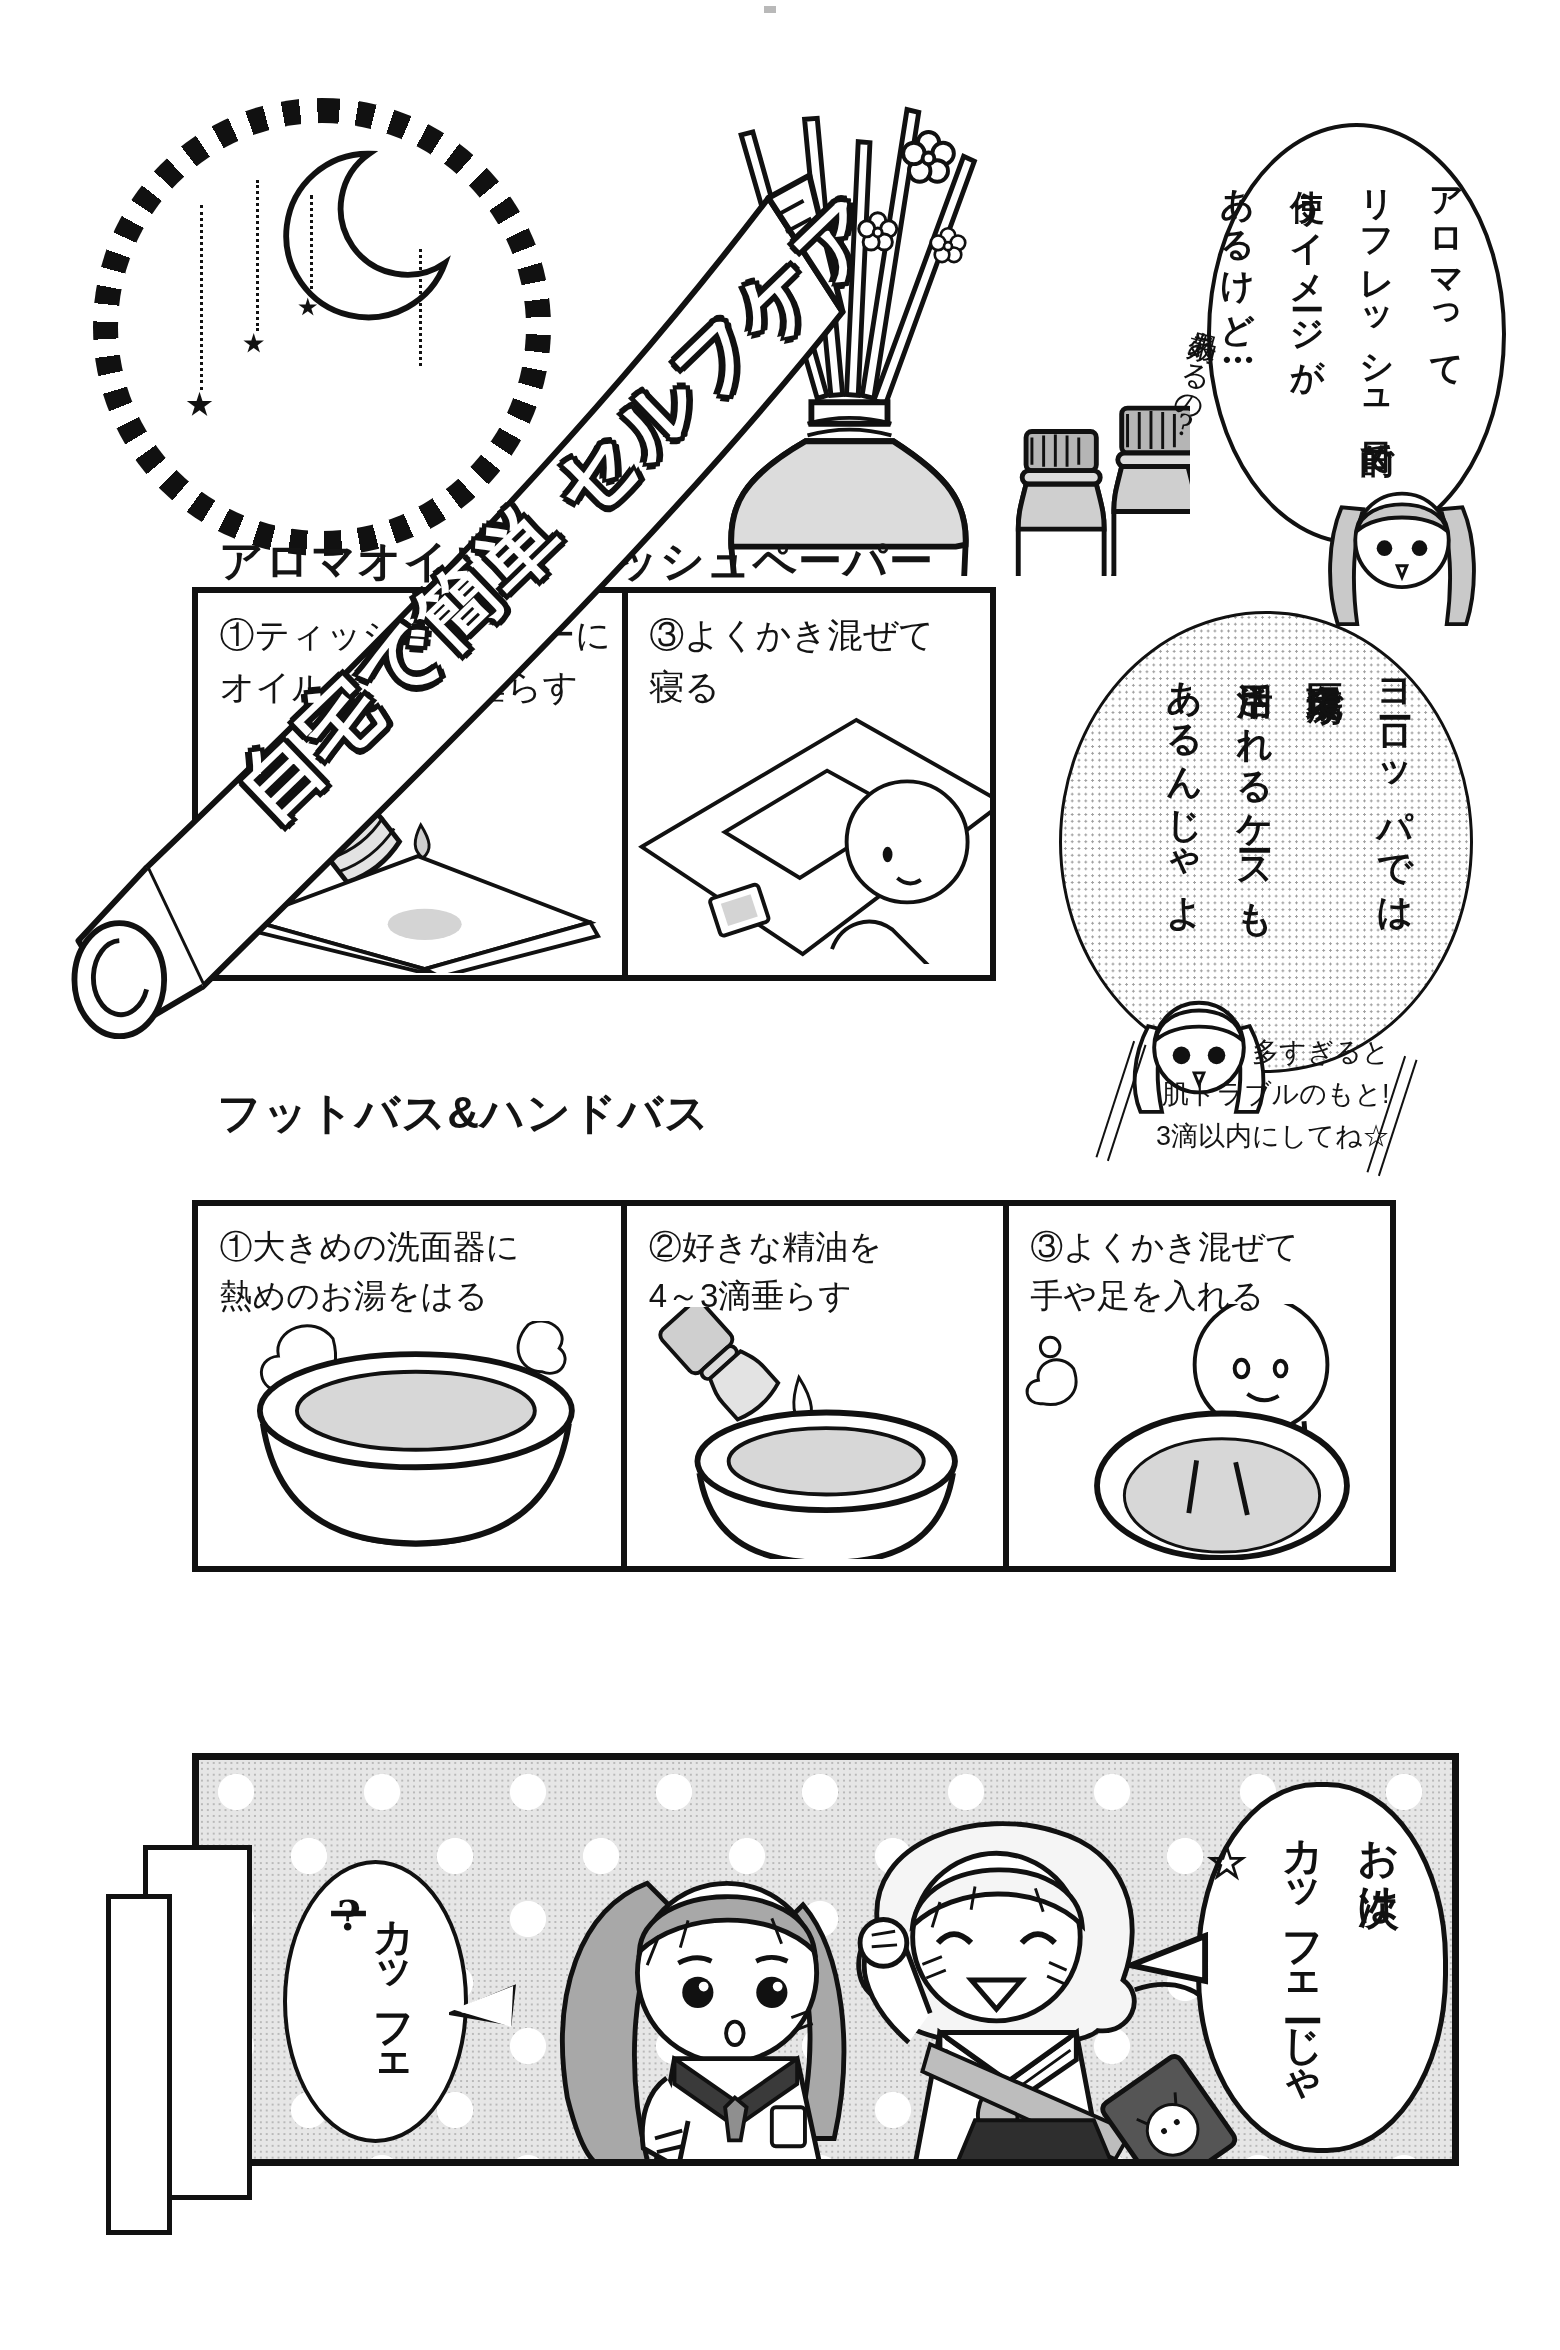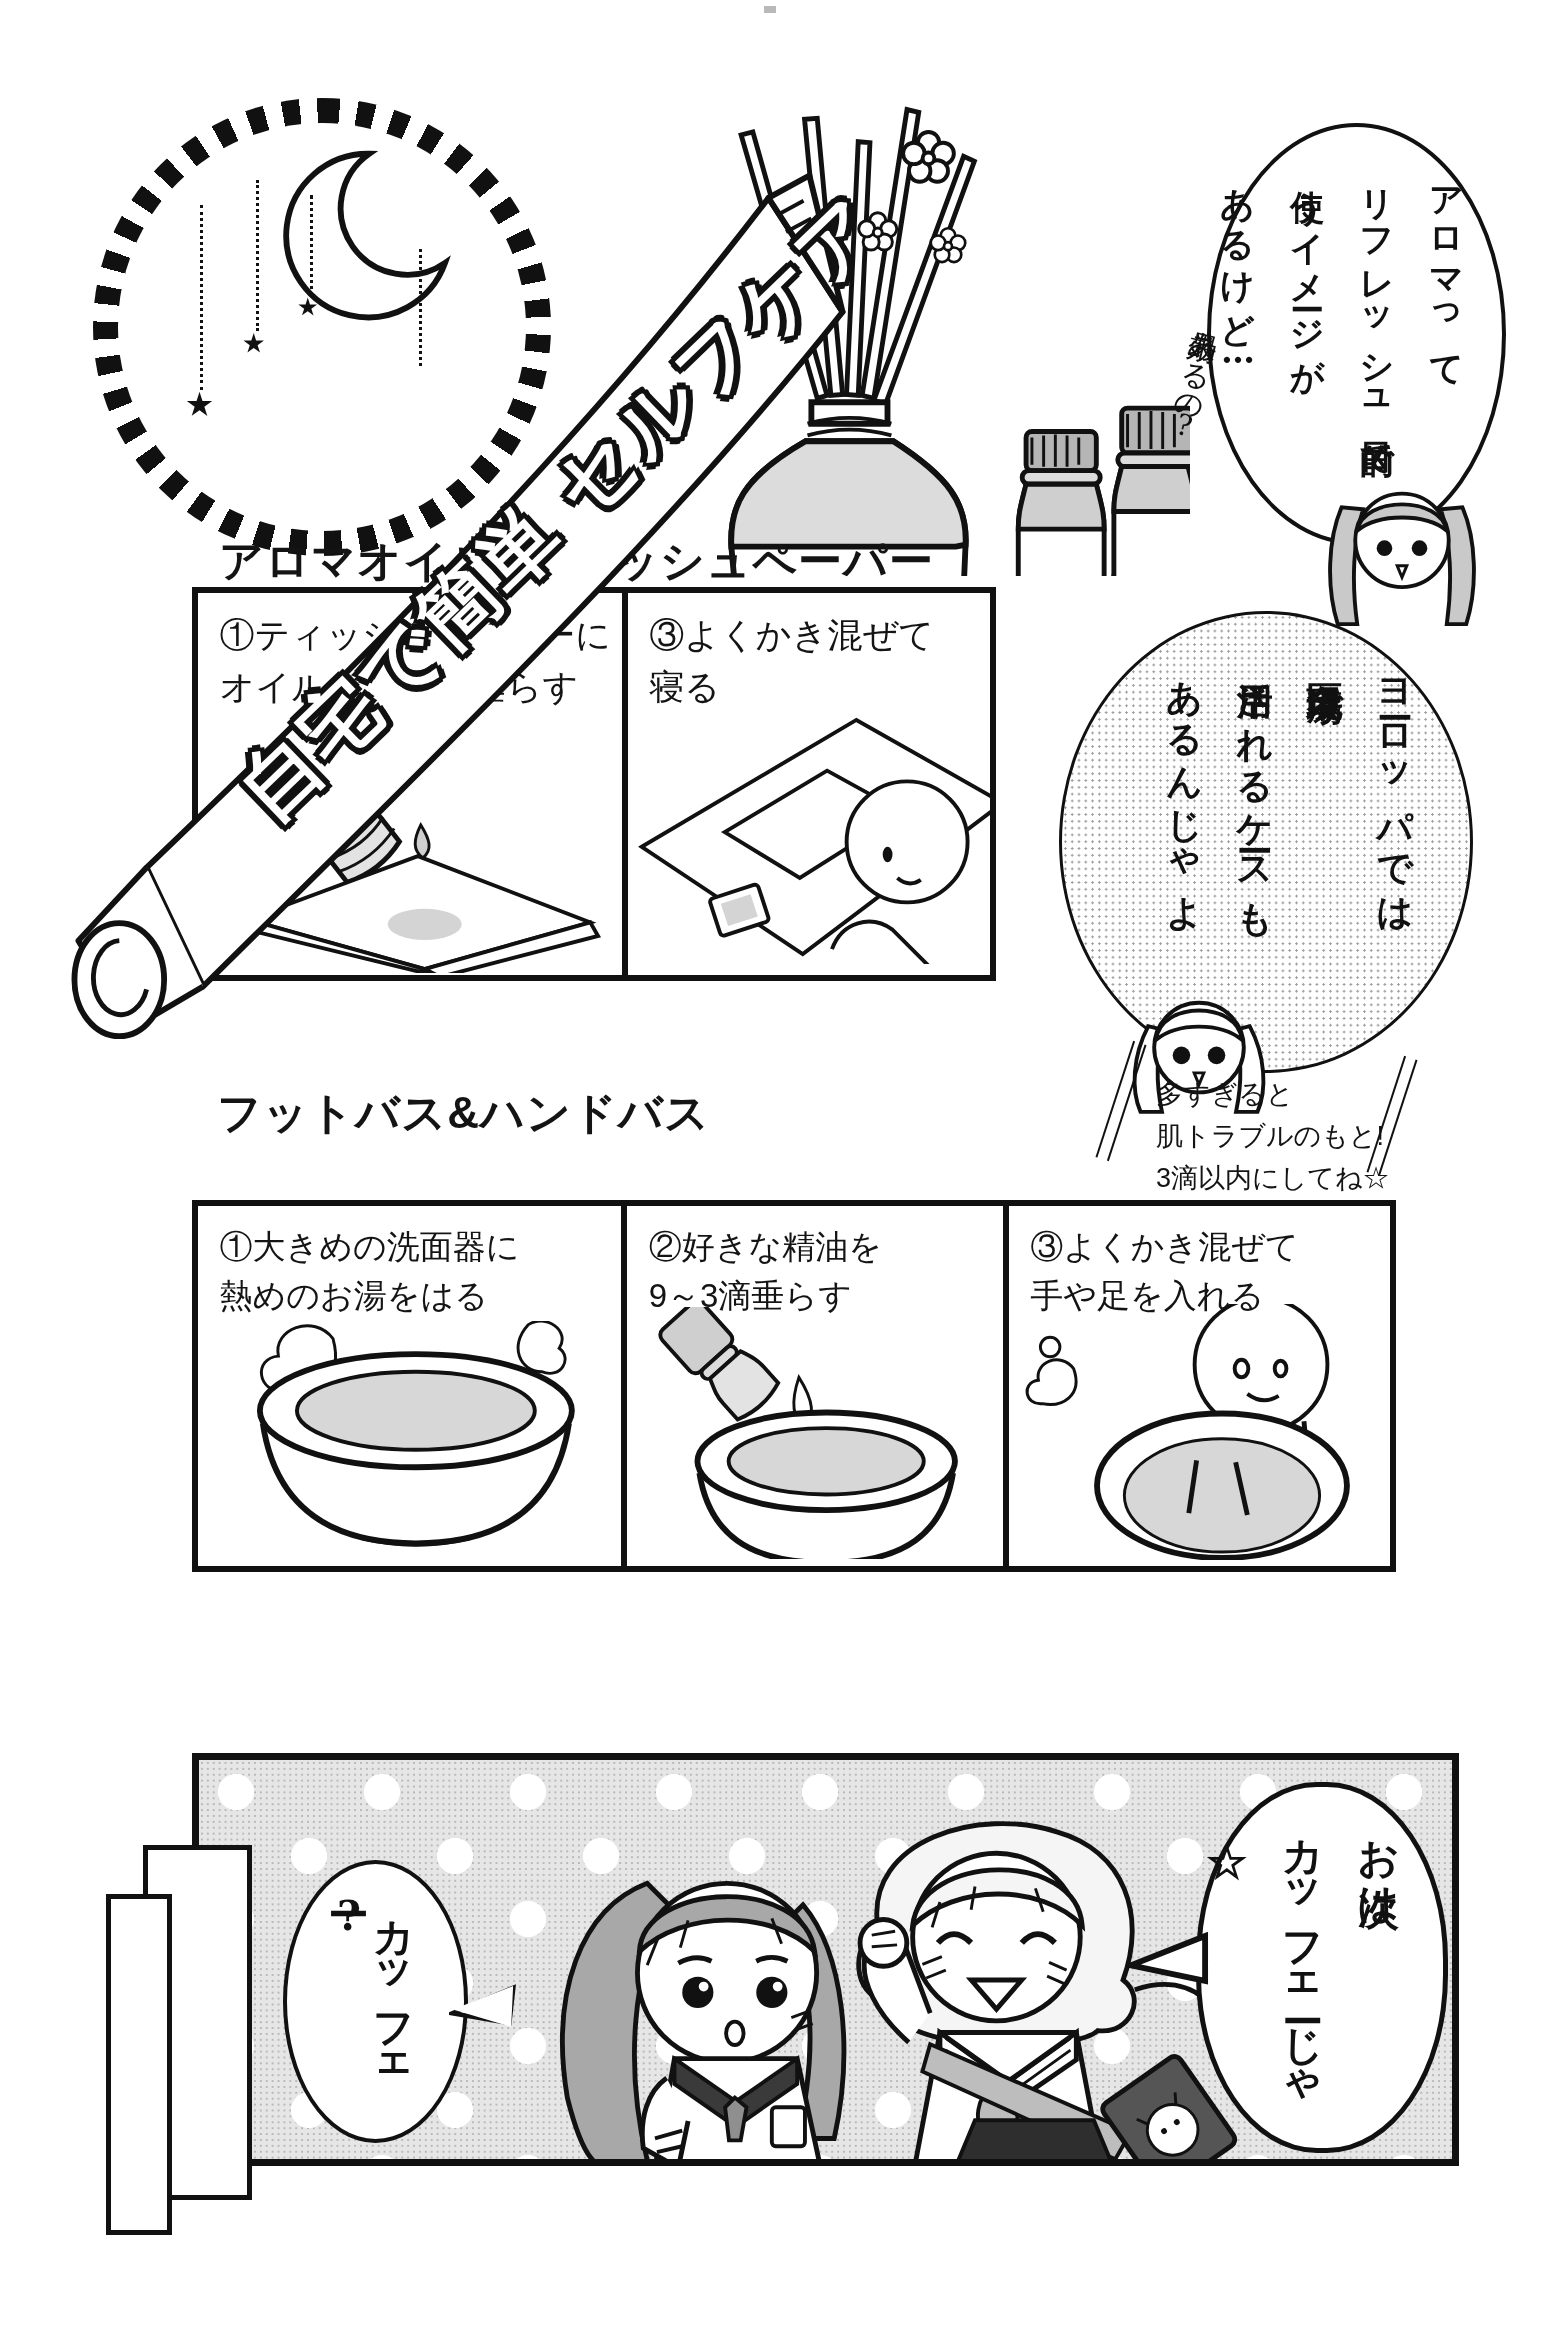--- a/index.html
+++ b/index.html
@@ -44,21 +44,21 @@
     left:1059px;top:611px;width:408px;height:456px;border-width:3.9px;z-index:2;
     background-color:#fff;
     background-image:radial-gradient(#9d9d9d 1.1px,transparent 1.3px);
     background-size:6.8px 6.8px;
   }
   .bubble2-text{left:1090px;top:655px;width:341px;height:390px;font-size:36px;line-height:1.95;letter-spacing:2px;z-index:3;}
   
   .heading{font-weight:900;font-size:44px;letter-spacing:1px;z-index:4;}
   .h1{left:219px;top:532px;}
   .h2{left:217px;top:1084px;}
-  .note{left:1156px;top:1074px;font-size:27px;line-height:1.55;white-space:pre-line;z-index:3;}
+  .note{left:1156px;top:1032px;font-size:27px;line-height:1.55;white-space:pre-line;z-index:3;text-align:right;}
   .slash{width:9.8px;height:122px;border-left:2.9px solid #111;border-right:2.9px solid #111;transform:rotate(18deg);z-index:3;}
   
   .row{border:6.8px solid #111;display:flex;background:#fff;z-index:2;}
   .row1{left:192px;top:587px;width:792px;height:382px;}
   .row2{left:192px;top:1200px;width:1192px;height:360px;}
   .cell{position:relative;height:100%;overflow:hidden;}
   .cell + .cell{border-left:6.8px solid #111;}
   .caption{
     position:absolute;left:21.5px;top:15.6px;font-size:35px;line-height:1.5;
     white-space:pre-line;z-index:2;letter-spacing:0px;
@@ -283,21 +283,21 @@
         <path d="M120,18 c-20,-26 -62,-10 -56,18 c-26,2 -22,38 6,36 c30,4 62,-10 50,-54 Z" fill="#fff" stroke="#111" stroke-width="3"></path>
         <path d="M320,4 c18,-12 44,6 32,24 c14,10 2,32 -18,24 c-22,0 -34,-26 -14,-48 Z" fill="#fff" stroke="#111" stroke-width="3"></path>
         <ellipse cx="205" cy="92" rx="160" ry="58" fill="#fff" stroke="#111" stroke-width="6"></ellipse>
         <ellipse cx="205" cy="92" rx="122" ry="40" fill="#d7d7d7" stroke="#111" stroke-width="4"></ellipse>
         <path d="M48,105 C60,185 110,228 205,228 C300,228 350,185 362,105" fill="none" stroke="#111" stroke-width="6"></path>
         <path d="M148,222 q57,14 114,0" fill="none" stroke="#111" stroke-width="5"></path>
       </svg>
     </div>
     <div class="cell" style="width:31.5%;">
       <div class="caption" style="font-size:33px;">②好きな精油を
-9～3滴垂らす</div>
+4～3滴垂らす</div>
       <svg style="left:7.8px;top:101px;" width="359" height="252" viewBox="0 0 368 258">
         <g transform="rotate(-42 90 40)" stroke="#111" stroke-width="4">
           <rect x="48" y="-14" width="56" height="58" rx="8" fill="#cfcfcf"></rect>
           <rect x="54" y="44" width="44" height="12" rx="6" fill="#dcdcdc"></rect>
           <path d="M58,56 c-5,13 -7,18 -7,28 l0,22 q28,10 56,0 l0,-22 c0,-10 -2,-15 -7,-28 Z" fill="#e3e3e3"></path>
         </g>
         <path d="M168,72 c14,22 18,40 6,52 c-14,-10 -14,-28 -6,-52 Z" fill="#fff" stroke="#111" stroke-width="3"></path>
         <ellipse cx="196" cy="158" rx="132" ry="50" fill="#fff" stroke="#111" stroke-width="6"></ellipse>
         <ellipse cx="196" cy="158" rx="100" ry="34" fill="#d7d7d7" stroke="#111" stroke-width="4"></ellipse>
         <path d="M66,170 C76,232 116,262 196,262 C276,262 316,232 326,170" fill="none" stroke="#111" stroke-width="6"></path>

